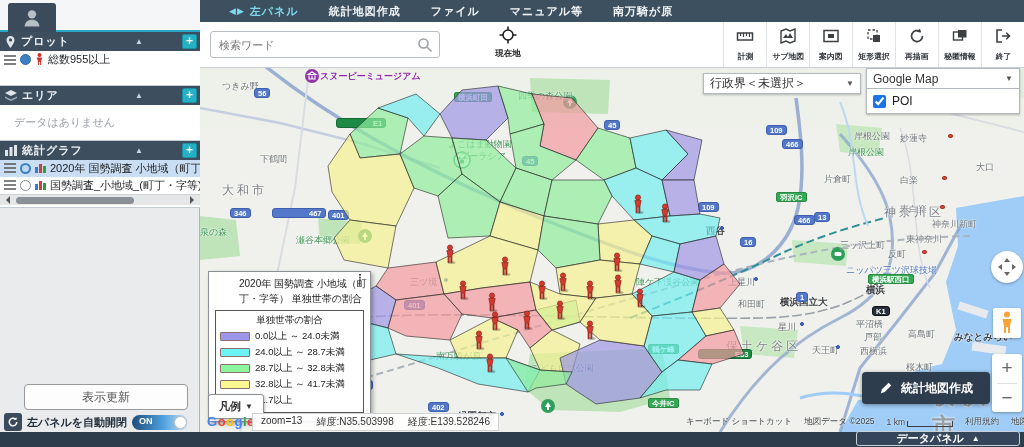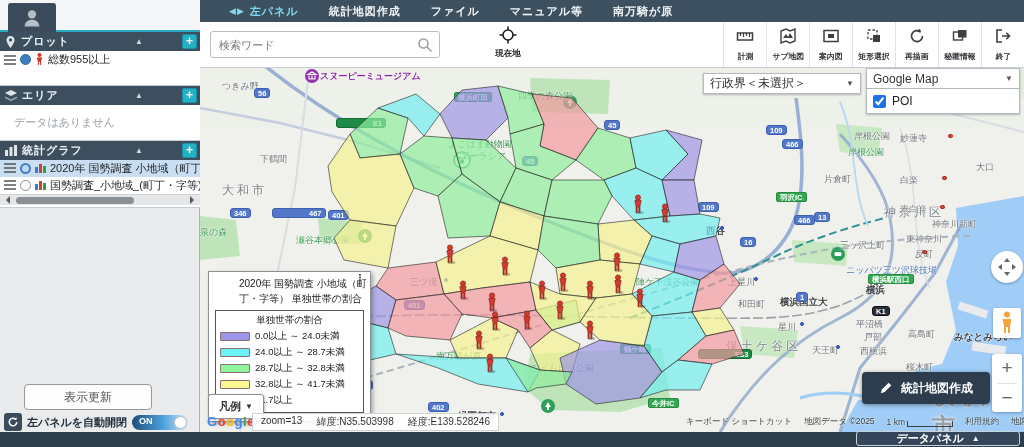--- a/index.html
+++ b/index.html
@@ -19,21 +19,21 @@
   .row.sel{background:#c9def2;}
   .circ{width:11px;height:11px;border-radius:50%;flex:0 0 auto;}
   .circ.on{background:#3e7fc1;border:1px solid #2f6aa8;}
   .circ.radio-on{background:#bcd9f5;border:2px solid #3e7fc1;}
   .circ.radio-off{background:#fff;border:1px solid #8a9096;}
   .hscroll{position:absolute;left:0;top:194px;width:200px;height:11px;background:#e4e6e8;border-top:1px solid #cfd3d6;display:flex;align-items:center;}
   .harrow{width:0;height:0;border:4px solid transparent;margin:0 2px;}
   .harrow.l{border-right-color:#555;}
   .harrow.r{border-left-color:#555;margin-left:auto;}
   .hthumb{width:118px;height:7px;background:#8a9096;border-radius:4px;margin-left:4px;}
-  .btn-refresh{position:absolute;left:24px;top:384px;width:128px;height:26px;background:#fdfdfd;border:1px solid #999;border-radius:4px;font-size:12px;color:#555;text-align:center;line-height:24px;}
+  .btn-refresh{position:absolute;left:24px;top:384px;width:164px;height:26px;background:#fdfdfd;border:1px solid #999;border-radius:4px;font-size:12px;color:#555;text-align:center;line-height:24px;}
   .auto-row{position:absolute;left:4px;top:413px;height:18px;display:flex;align-items:center;gap:5px;}
   .auto-ico{width:18px;height:18px;background:#3b4b5c;border-radius:3px;display:flex;align-items:center;justify-content:center;}
   .auto-lbl{font-size:11px;font-weight:bold;color:#22303d;}
   .toggle{position:relative;width:56px;height:15px;border-radius:8px;background:linear-gradient(90deg,#1f4e79,#4d9fdd 55%,#cfe4f5);}
   .toggle .on-txt{position:absolute;left:7px;top:1px;color:#fff;font-size:9px;font-weight:bold;}
   .toggle .knob{position:absolute;right:1px;top:1px;width:13px;height:13px;border-radius:50%;background:#fff;border:1px solid #bbb;}
 
   
   #navbar{position:absolute;left:200px;top:0;width:824px;height:22px;background:#3d5060;display:flex;align-items:center;padding-left:14px;}
   .nav-item{color:#f2f5f7;font-size:11px;font-weight:bold;padding:0 15px;letter-spacing:1px;display:flex;gap:5px;align-items:center;}
@@ -383,21 +383,21 @@
         <span class="mlab place" style="left: 654px; top: 62px;">岸根公園</span>
         <span class="mlab park" style="left: 648px; top: 78px;">岸根公園</span>
         <span class="mlab place" style="left: 700px; top: 64px;">妙蓮寺</span>
         <span class="mlab place" style="left: 700px; top: 106px;">白楽</span>
         <span class="mlab place" style="left: 776px; top: 93px;">大口</span>
         <span class="mlab place" style="left: 700px; top: 135px;">東白楽</span>
         <span class="mlab district" style="left: 684px; top: 136px;">神奈川区</span>
         <span class="mlab place" style="left: 732px; top: 150px;">神奈川新町</span>
         <span class="mlab place" style="left: 706px; top: 165px;">東神奈川</span>
         <span class="mlab place" style="left: 640px; top: 171px;">三ッ沢上町</span>
-        <span class="mlab place" style="left: 688px; top: 180px; margin-left: 27px;">反町</span>
+        <span class="mlab place" style="left: 688px; top: 180px;">反町</span>
         <span class="mlab blue" style="left: 646px; top: 196px;">ニッパツ三ツ沢球技場</span>
         <span class="mlab place-dk" style="left: 666px; top: 216px;">横浜</span>
         <span class="mlab place-dk" style="left: 580px; top: 228px;">横浜国立大</span>
         <span class="mlab place" style="left: 528px; top: 208px;">上星川</span>
         <span class="mlab place" style="left: 538px; top: 230px;">和田町</span>
         <span class="mlab place" style="left: 578px; top: 253px;">星川</span>
         <span class="mlab district" style="left: 526px; top: 270px;">保土ケ谷区</span>
         <span class="mlab place" style="left: 612px; top: 276px;">天王町</span>
         <span class="mlab place" style="left: 660px; top: 277px;">西横浜</span>
         <span class="mlab place" style="left: 656px; top: 250px;">平沼橋</span>
@@ -425,21 +425,21 @@
         <span class="badge b" style="left: 582px; top: 71px;">466</span>
         <span class="badge b" style="left: 594px; top: 147px;">466</span>
         <span class="badge b" style="left: 614px; top: 144px;">13</span>
         <span class="badge b" style="left: 540px; top: 169px;">16</span>
         <span class="badge b" style="left: 596px; top: 224px;">1</span>
         <span class="badge k" style="left: 672px; top: 238px;">K1</span>
         <span class="badge g" style="left: 136px; top: 50px;">E1</span>
         <span class="badge g" style="left: 498px; top: 281px;">E83</span>
         <span class="badge t" style="left: 254px; top: 24px;">横浜町田</span>
         <span class="badge t" style="left: 576px; top: 124px;">羽沢IC</span>
-        <span class="badge t" style="left: 420px; top: 276px;">鶴ケ峰</span>
+        <span class="badge t" style="left: 448px; top: 276px;">鶴ケ峰</span>
         <span class="badge t" style="left: 448px; top: 330px;">今井IC</span>
         <span class="badge t" style="left: 668px; top: 206px;">横浜駅西口</span>
         <span class="stn" style="left: 748px; top: 66px;"></span>
         <span class="stn" style="left: 742px; top: 108px;"></span>
         <span class="stn" style="left: 740px; top: 137px;"></span>
         <span class="stn" style="left: 722px; top: 182px;"></span>
         <span class="stn2" style="left: 244px; top: 210px;"></span>
         <span class="stn2" style="left: 300px; top: 344px;"></span>
         <span class="stn2" style="left: 520px; top: 158px;"></span>
         <span class="stn2" style="left: 554px; top: 209px;"></span>

